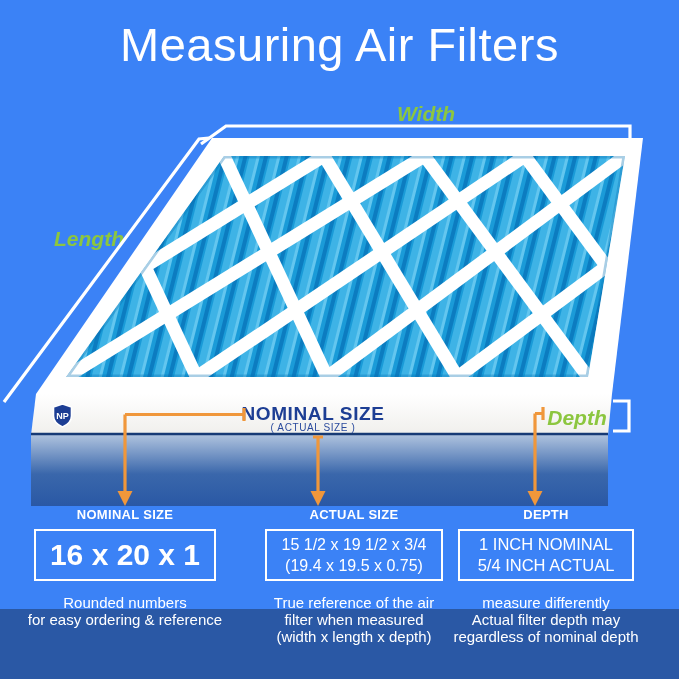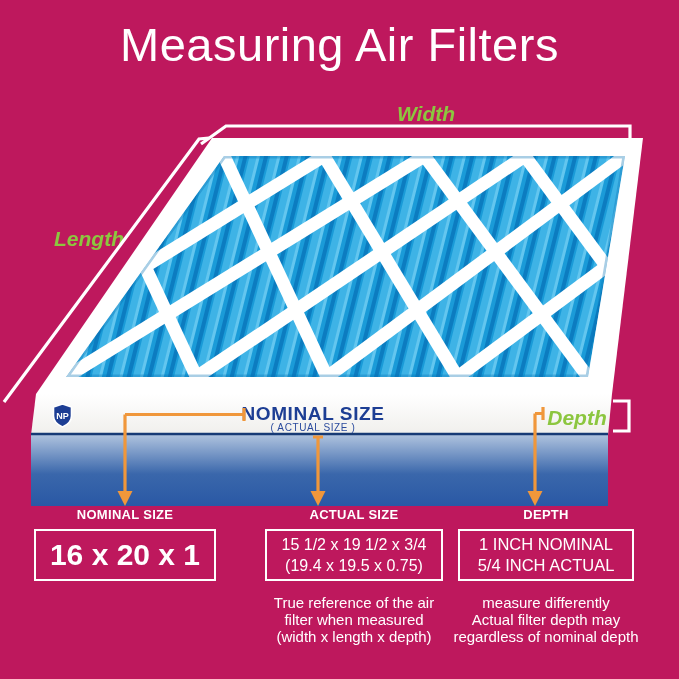--- a/index.html
+++ b/index.html
@@ -2,21 +2,21 @@
 <html><head>
 <meta charset="utf-8">
 <style>
   html,body{margin:0;padding:0;}
   body{
     width:679px;height:679px;overflow:hidden;
     background:#2a58a5;
     font-family:"Liberation Sans", sans-serif;
     -webkit-font-smoothing:antialiased;
   }
-  .stage{position:relative;width:679px;height:679px;background:#be185d;}
+  .stage{position:relative;width:679px;height:609px;background:#3b82f6;}
   .title{
     position:absolute;top:16px;left:0;right:0;margin:0;
     text-align:center;color:#ffffff;
     font-size:47px;font-weight:400;letter-spacing:0.5px;line-height:1.25;
   }
   svg.illustration{position:absolute;left:0;top:0;}
   svg text{font-family:"Liberation Sans", sans-serif;}
   .green-label{fill:#8cc63f;font-size:21px;font-weight:bold;font-style:italic;}
   .strip-primary{fill:#1d3e94;font-size:19px;font-weight:bold;letter-spacing:0.6px;}
   .strip-secondary{fill:#2a4a9d;font-size:10px;letter-spacing:0.6px;}
@@ -122,20 +122,24 @@
       <path d="M318 506 L310.5 491 H325.5 Z"></path>
       <path d="M535 506 L527.5 491 H542.5 Z"></path>
     </g>
   </svg>
 
   <div class="col col-1">
     <div class="col-header">NOMINAL SIZE</div>
     <div class="value-box">
       <div class="value-big">16 x 20 x 1</div>
     </div>
+    <div class="col-desc">
+      <div>Rounded numbers</div>
+      <div>for easy ordering &amp; reference</div>
+    </div>
   </div>
 
   <div class="col col-2">
     <div class="col-header">ACTUAL SIZE</div>
     <div class="value-box">
       <div class="value-line">15 1/2 x 19 1/2 x 3/4</div>
       <div class="value-line">(19.4 x 19.5 x 0.75)</div>
     </div>
     <div class="col-desc">
       <div>True reference of the air</div>

